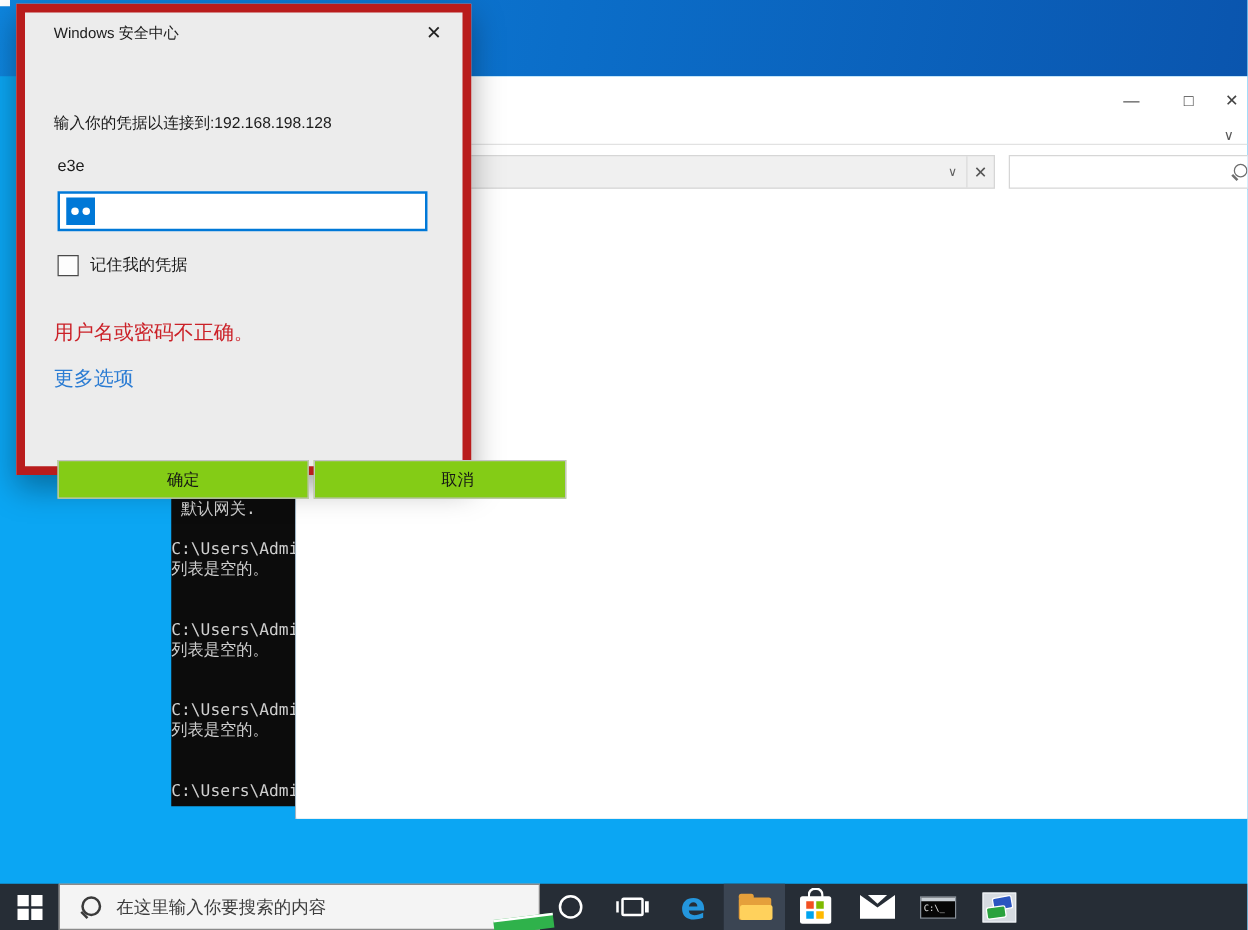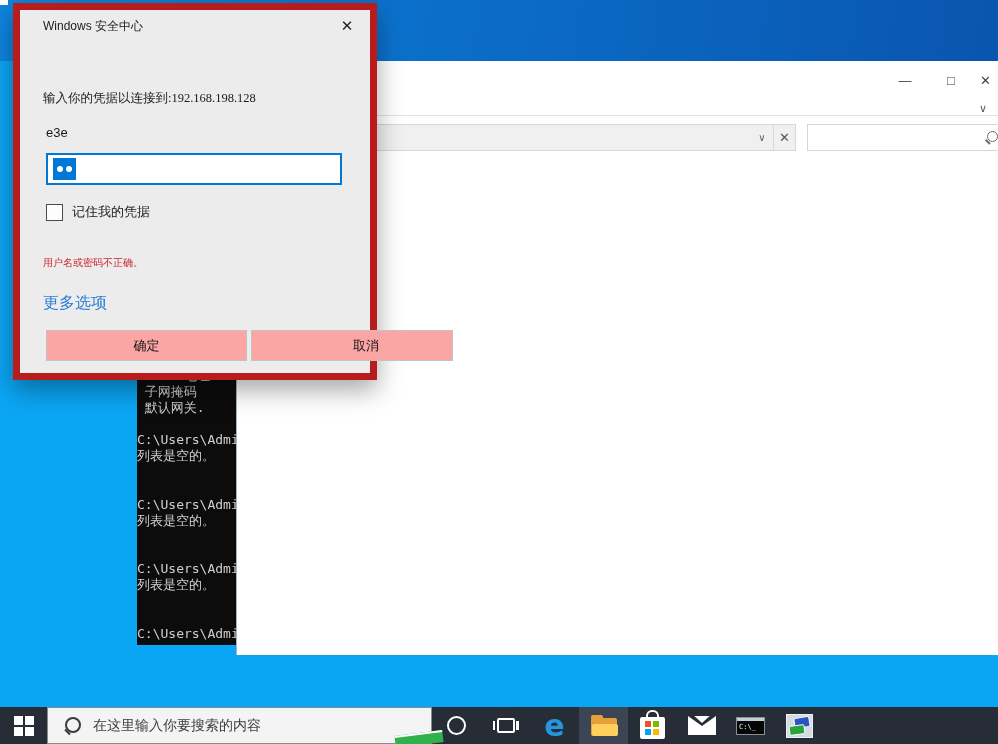--- a/index.html
+++ b/index.html
@@ -46,35 +46,35 @@
     background:#6d6d6d; transform:rotate(45deg); }
   .explorer-body { position:absolute; left:0; top:91px; width:100%; height:503px; background:#fff; }
 
   
   .dialog { position:absolute; left:13px; top:3px; width:364px; height:377px;
     background:#ececec; border:7px solid #b91c1c; box-shadow:0 10px 24px rgba(0,0,0,.35); }
   .dlg-title { position:absolute; left:23px; top:8px; font-size:12px; color:#1b1b1b; }
   .dlg-close { position:absolute; right:10px; top:4px; width:26px; height:24px;
     display:flex; align-items:center; justify-content:center; color:#222; font-size:15px; }
   .dlg-heading { position:absolute; left:23px; top:31px; font-size:21px; color:#191919; }
-  .dlg-prompt { position:absolute; left:23px; top:80px; font-size:12.5px; color:#1b1b1b;font-family:Liberation Serif, serif; }
+  .dlg-prompt { position:absolute; left:23px; top:80px; font-size:12.5px; color:#1b1b1b; }
   .dlg-username { position:absolute; left:26px; top:115px; font-size:13px; color:#1b1b1b; }
   .pwd-field { position:absolute; left:26px; top:143px; width:296px; height:32px;
     background:#fff; border:2px solid #0078d7; display:flex; align-items:center; padding-left:5px; }
   .pwd-selection { width:23px; height:22px; background:#0078d7; display:flex;
     align-items:center; justify-content:center; gap:3px; }
   .pwd-selection .dot { width:6px; height:6px; border-radius:50%; background:#fff; }
   .remember-row { position:absolute; left:26px; top:193px; display:flex; align-items:center; }
   .checkbox { width:17px; height:17px; background:#fdfdfd; border:1.5px solid #4a4a4a; }
   .remember-label { margin-left:9px; font-size:13px; color:#1b1b1b; }
-  .dlg-error { position:absolute; left:23px; top:246px; font-size:10px; color:#cb2128;text-align:right; }
+  .dlg-error { position:absolute; left:23px; top:246px; font-size:16px; color:#cb2128;text-align:right; }
   .dlg-link { position:absolute; left:23px; top:283px; font-size:16px; color:#2b7cd3; }
   .dlg-buttons { position:absolute; left:26px; top:320px; display:flex; gap:4px; }
-  .dlg-btn { width:201px; height:31px; background:#fca5a5; border:1px solid #c3c3c3;
-    display:flex; align-items:center; justify-content:center; font-size:13px; color:#151515; }
+  .dlg-btn { width:201px; height:31px; background:#84cc16; border:1px solid #c3c3c3;
+    display:flex; align-items:center; justify-content:center; font-size:13px; color:#151515;margin-top:38px; }
 
   
   .taskbar { position:absolute; left:0; top:707px; width:998px; height:37px; background:#262d36;
     display:flex; align-items:stretch; }
   .tb-start { width:47px; display:flex; align-items:center; justify-content:center; }
   .win-logo { display:grid; grid-template-columns:9px 9px; grid-template-rows:9px 9px; gap:2px; }
   .win-logo span { background:#fff; }
   .tb-search { width:385px; background:#f4f4f4; border:1px solid #8a8a8a; display:flex;
     align-items:center; }
   .mag-lg { position:relative; width:17px; height:17px; margin-left:16px; flex:0 0 auto; }

